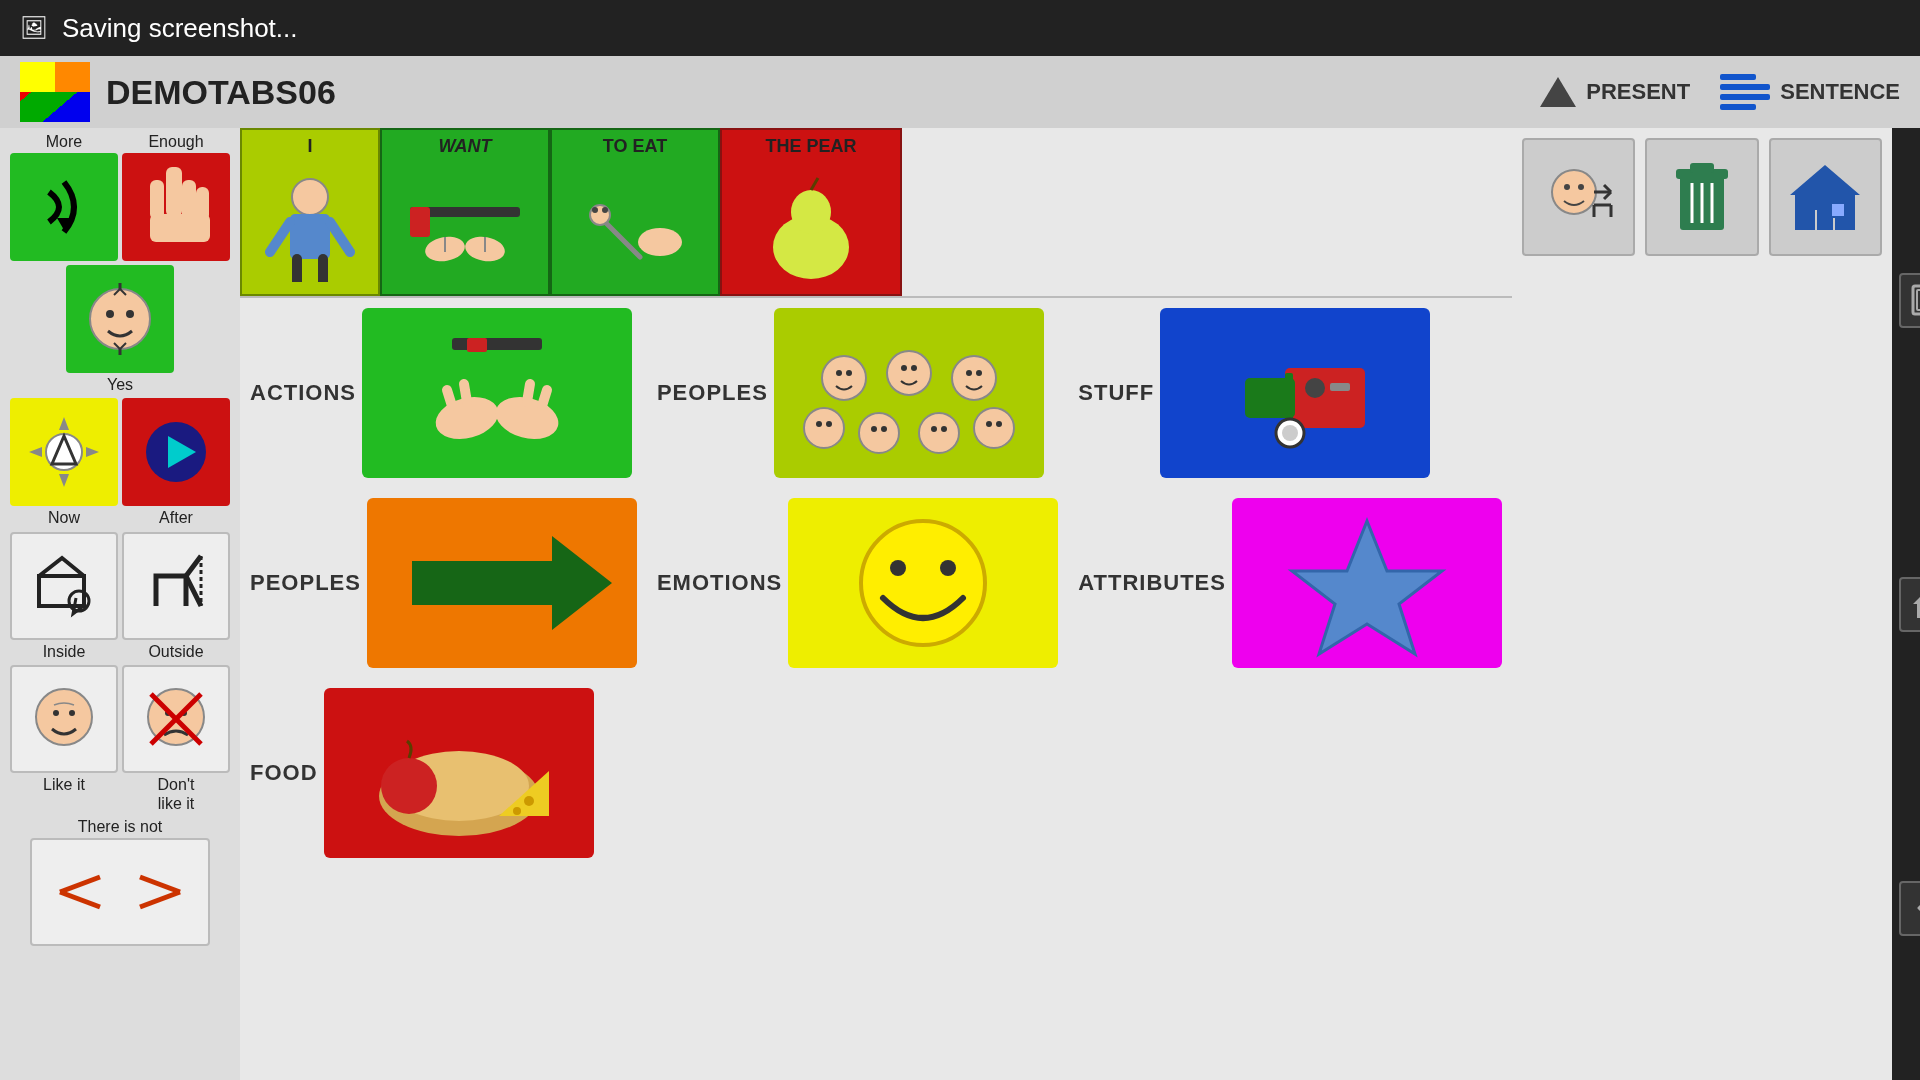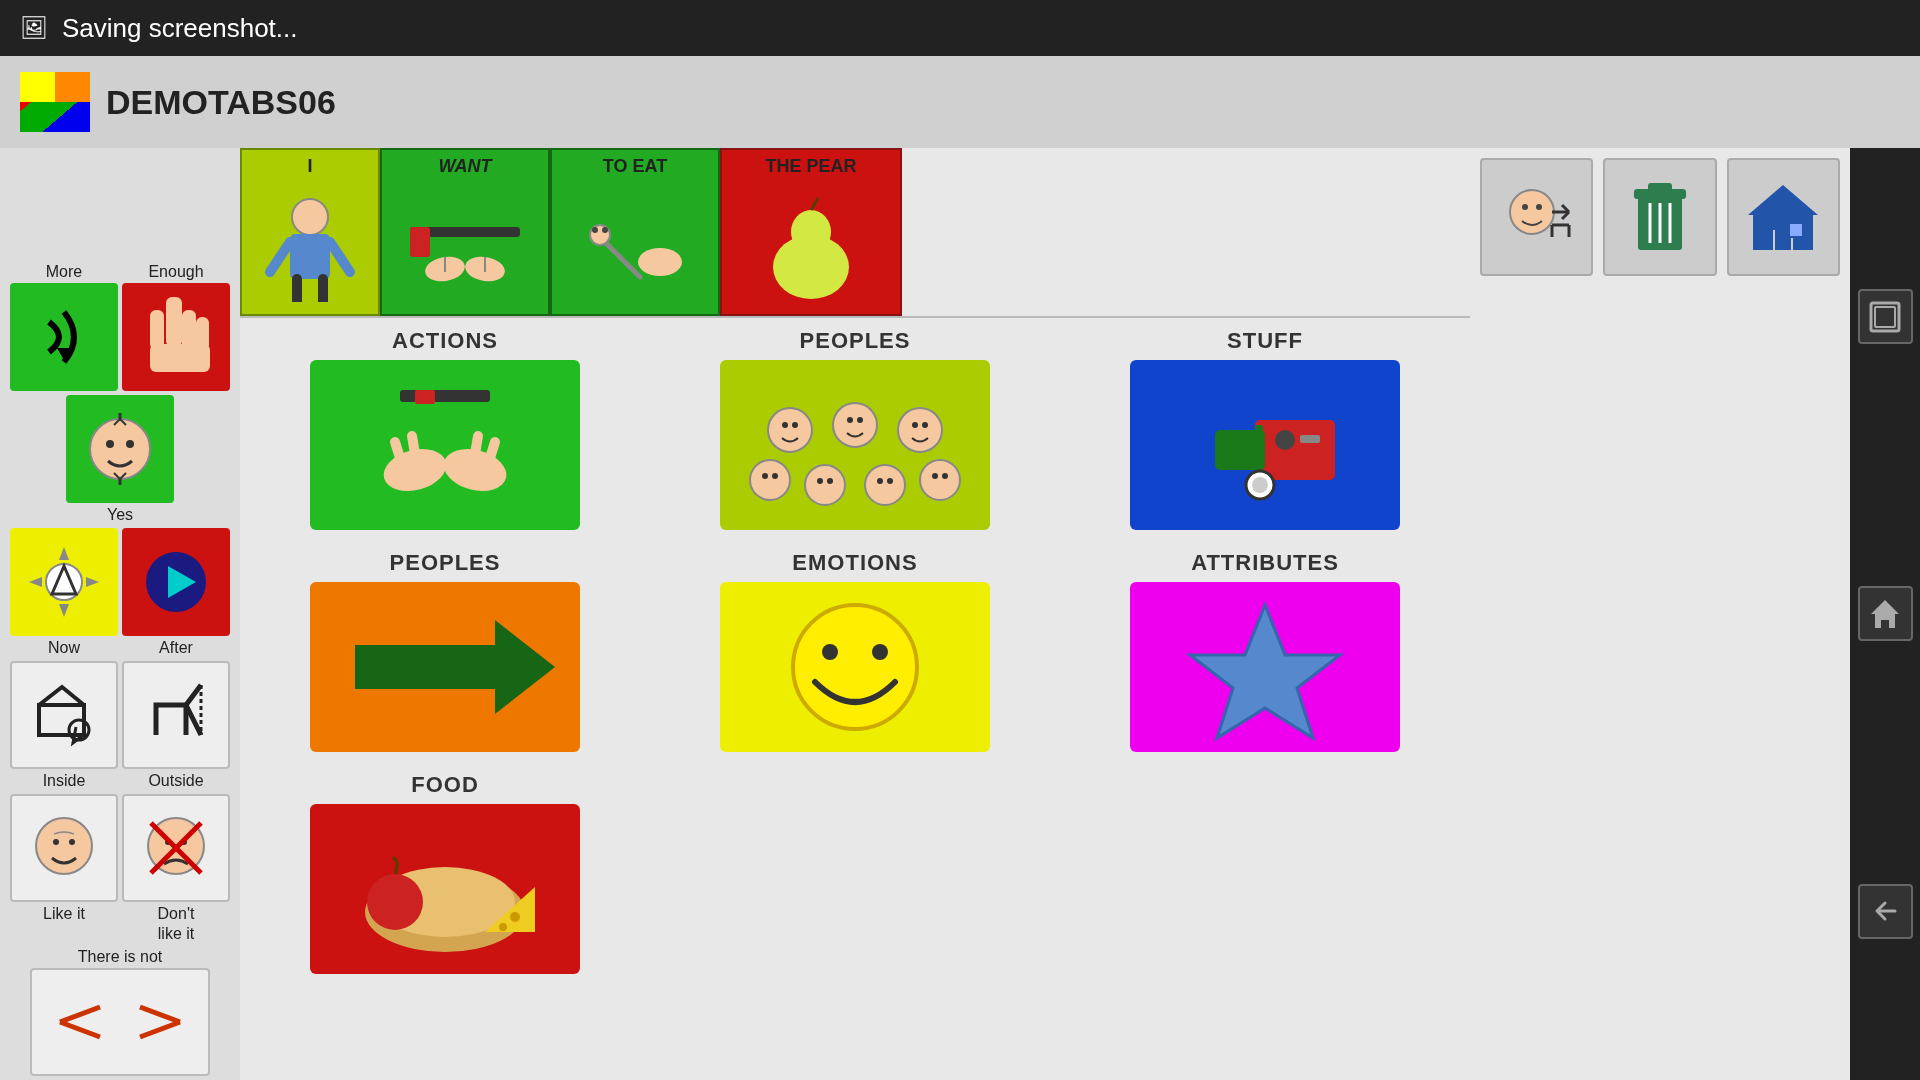--- a/index.html
+++ b/index.html
@@ -32,21 +32,21 @@
       display: flex;
       flex-direction: column;
     }
 
     
     #header {
       background: #d0d0d0;
       display: flex;
       align-items: center;
       padding: 8px 20px;
-      height: 92px;
+      height: 72px;
       gap: 16px;
     }
     #logo-box {
       width: 70px;
       height: 60px;
       background: linear-gradient(to bottom right, #e00 33%, #0a0 33%, #0a0 66%, #00e 66%);
       position: relative;
       flex-shrink: 0;
     }
     #logo-box::before {
@@ -117,21 +117,20 @@
     
     #sidebar {
       width: 240px;
       background: #ddd;
       padding: 4px;
       display: flex;
       flex-direction: column;
       gap: 4px;
       flex-shrink: 0;
       overflow-y: auto;
-      justify-content: flex-end;
     }
 
     .sidebar-item {
       display: flex;
       flex-direction: column;
       align-items: center;
       gap: 2px;
     }
     .sidebar-item .label {
       font-size: 16px;
@@ -212,21 +211,21 @@
 
     
     #category-grid {
       display: grid;
       grid-template-columns: repeat(3, 1fr);
       gap: 20px;
     }
 
     .category-item {
       display: flex;
-      flex-direction: column;
+      flex-direction: row;
       align-items: center;
       gap: 6px;
       cursor: pointer;
     }
     .category-label {
       font-size: 22px;
       font-weight: bold;
       color: #333;
       letter-spacing: 1px;
     }
@@ -307,20 +306,35 @@
 <div id="status-bar">
   <span style="font-size:22px;">🖼</span>
   <span>Saving screenshot...</span>
 </div>
 
 <div id="app-area">
 
   <div id="header">
     <div id="logo-box"></div>
     <div id="app-title">DEMOTABS06</div>
+    <div id="header-right">
+      <div class="header-btn">
+        <div class="triangle-icon"></div>
+        <span>PRESENT</span>
+      </div>
+      <div class="header-btn">
+        <div class="sentence-bars">
+          <div></div>
+            <div></div>
+            <div></div>
+            <div></div>
+        </div>
+        <span>SENTENCE</span>
+      </div>
+    </div>
   </div>
 
   <div id="content">
 
     <div id="sidebar">
 
       <div class="sidebar-row">
         <div class="sidebar-item">
           <div class="label">More</div>
           <div class="sidebar-btn green">

